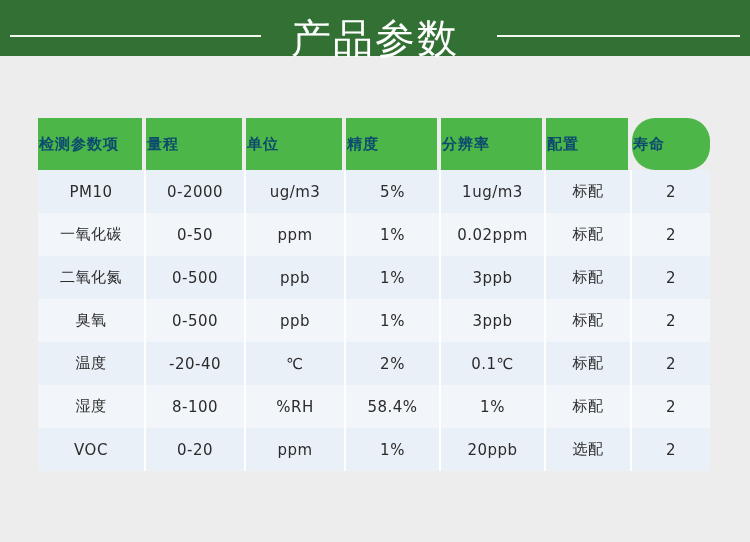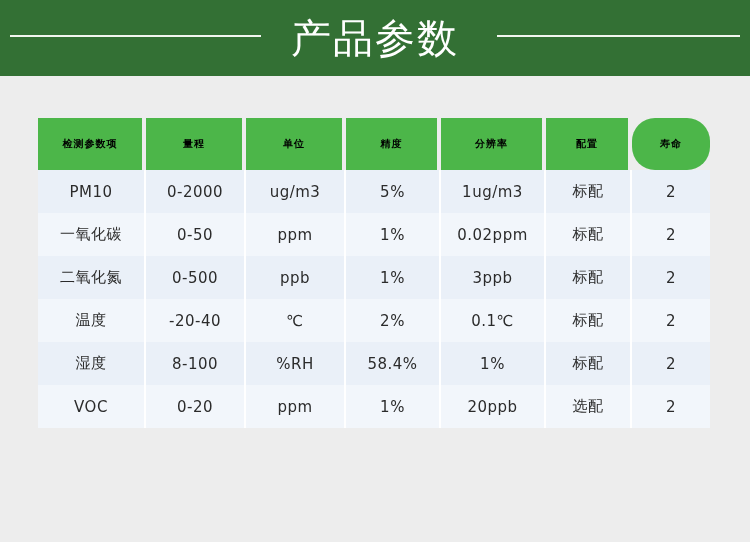--- a/index.html
+++ b/index.html
@@ -11,21 +11,21 @@
     height: 542px;
     background: #ededed;
     font-family: "Liberation Sans", "DejaVu Sans", sans-serif;
     overflow: hidden;
   }
 
   
   .banner {
     position: relative;
     width: 750px;
-    height: 76px;
+    height: 56px;
     background: #337034;
     display: flex;
     align-items: center;
     justify-content: center;
   }
   .banner-rule {
     position: absolute;
     top: 35px;
     height: 2px;
     background: #f2f6ef;
@@ -54,25 +54,25 @@
     width: 672px;
   }
   table.spec-table {
     border-collapse: separate;
     border-spacing: 0;
     width: 672px;
     table-layout: fixed;
   }
   table.spec-table th {
     background: #4cb649;
-    color: #000000;
-    font-size: 10px;
+    color: #0c4a6e;
+    font-size: 15px;
     font-weight: 700;
     height: 50px;
-    text-align: center;
+    text-align: left;
     border-right: 4px solid #ededed;
     letter-spacing: 1px;
     font-family: "DejaVu Sans", "Liberation Sans", sans-serif;
   }
   table.spec-table th:last-child { border-right: none; border-radius: 23px; }
 
   table.spec-table td {
     height: 41px;
     text-align: center;
     font-size: 15px;
@@ -148,20 +148,29 @@
         <tr>
           <td>二氧化氮</td>
           <td>0-500</td>
           <td>ppb</td>
           <td>1%</td>
           <td>3ppb</td>
           <td>标配</td>
           <td>2</td>
         </tr>
         <tr>
+          <td>臭氧</td>
+          <td>0-500</td>
+          <td>ppb</td>
+          <td>1%</td>
+          <td>3ppb</td>
+          <td>标配</td>
+          <td>2</td>
+        </tr>
+        <tr>
           <td>温度</td>
           <td>-20-40</td>
           <td>℃</td>
           <td>2%</td>
           <td>0.1℃</td>
           <td>标配</td>
           <td>2</td>
         </tr>
         <tr>
           <td>湿度</td>

